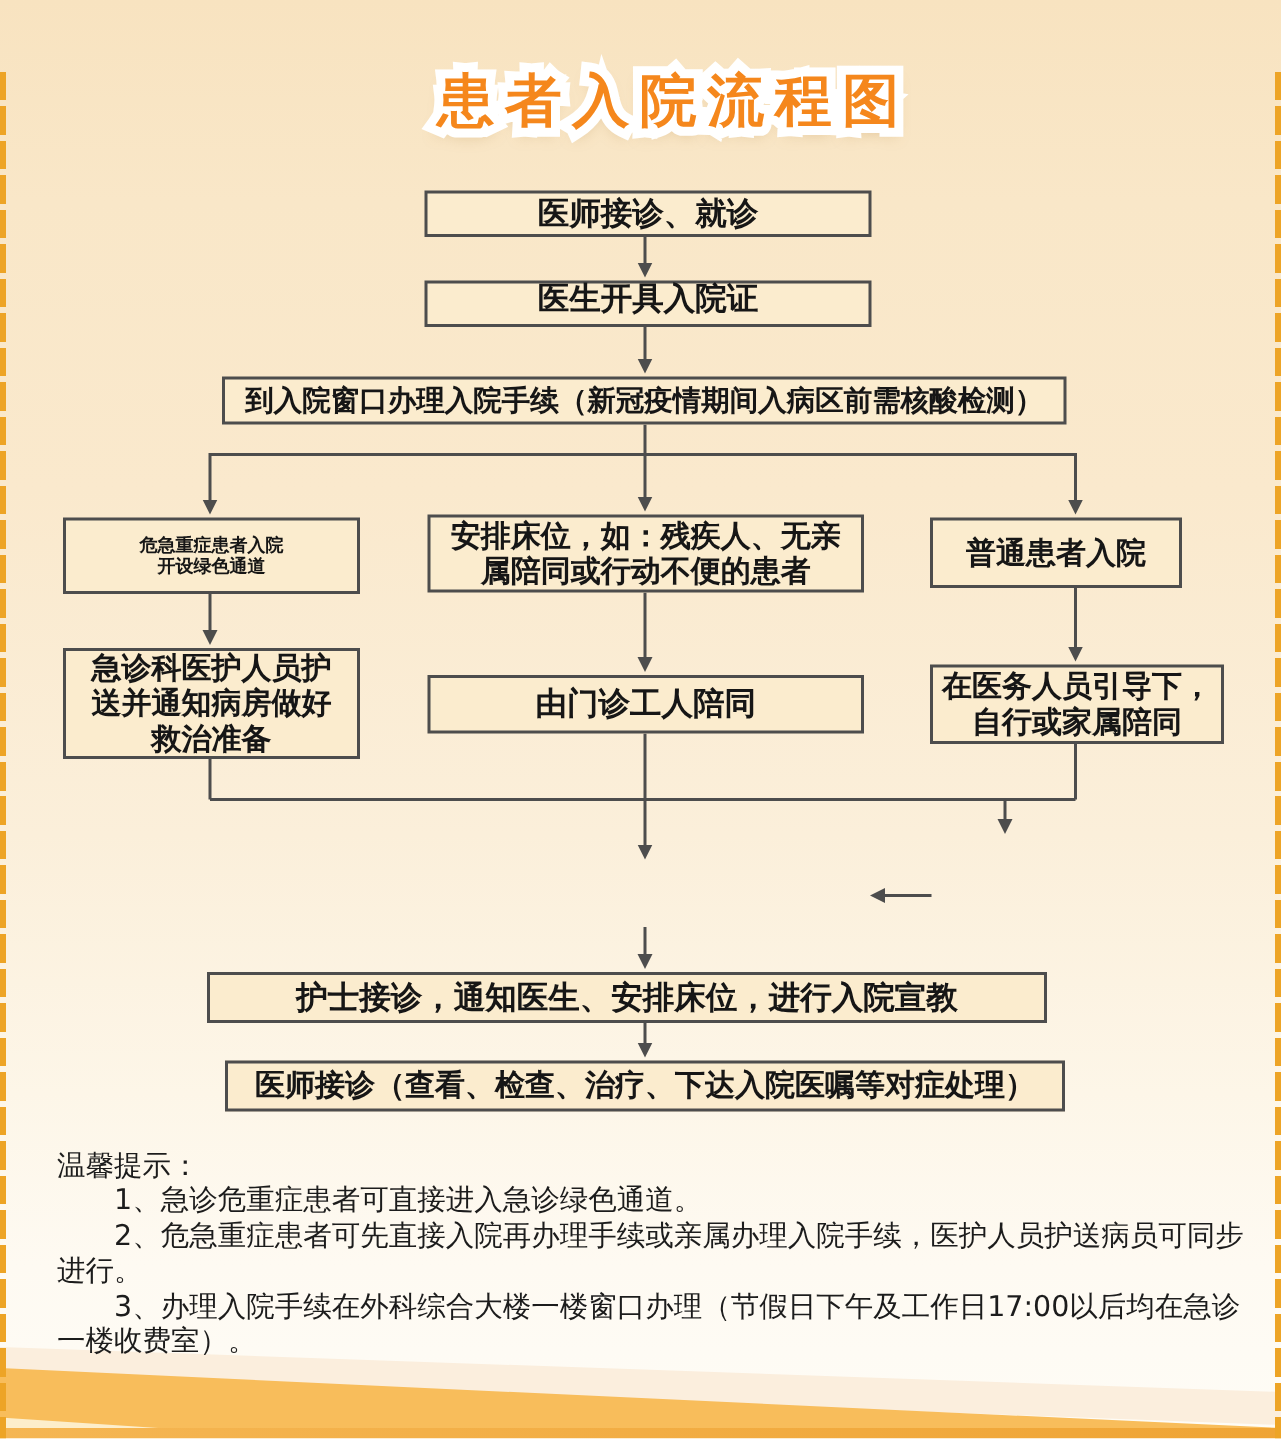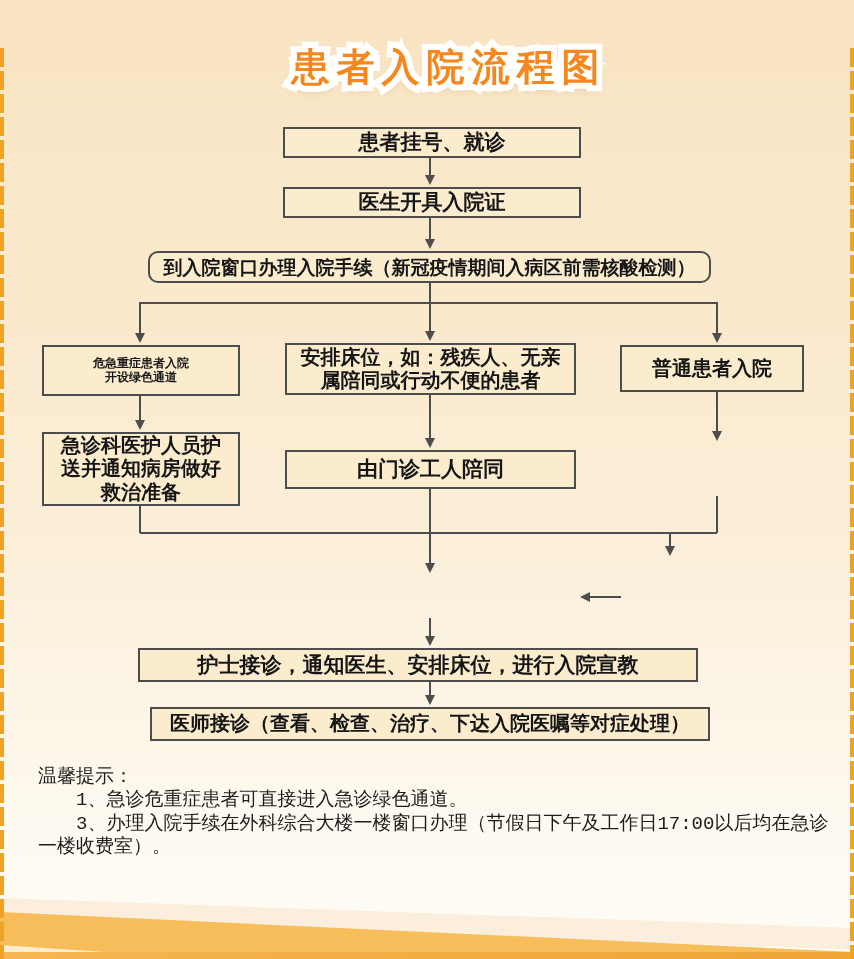--- a/index.html
+++ b/index.html
@@ -33,37 +33,37 @@
   .title-front{color:#f5871c;}
   
   .node{
     position:absolute;z-index:2;box-sizing:border-box;
     border:2px solid #4d4d4d;background:#fbecce;
     display:flex;align-items:center;justify-content:center;
     text-align:center;white-space:pre-line;
     font-weight:bold;color:#161616;line-height:1.16;
   }
   #node-register  {left:283px;top:127px;width:298px;height:31px;font-size:21px;}
-  #node-issue-cert{left:283px;top:187px;width:298px;height:31px;font-size:21px;}
-  #node-window    {left:148px;top:251px;width:563px;height:32px;font-size:19px;border-radius:10px;}
+  #node-issue-cert{left:283px;top:187px;width:298px;height:31px;font-size:21px;font-family:Liberation Mono, monospace;}
+  #node-window    {left:148px;top:251px;width:563px;height:32px;font-size:19px;}
   #node-critical  {left:42px; top:345px;width:198px;height:51px;font-size:12px;}
   #node-special   {left:285px;top:343px;width:291px;height:52px;font-size:20px;}
-  #node-normal    {left:620px;top:345px;width:184px;height:47px;font-size:20px;}
+  #node-normal    {left:620px;top:345px;width:168px;height:47px;font-size:20px;}
   #node-er-escort {left:42px; top:432px;width:198px;height:74px;font-size:20px;}
   #node-outpatient{left:285px;top:450px;width:291px;height:39px;font-size:21px;}
   #node-guided    {left:620px;top:443px;width:196px;height:53px;font-size:20px;}
   #node-ward      {left:285px;top:575px;width:291px;height:43px;font-size:21px;}
   #node-no-bed    {left:621px;top:558px;width:196px;height:70px;font-size:20px;}
   #node-nurse     {left:138px;top:648px;width:560px;height:34px;font-size:21px;}
   #node-doctor    {left:150px;top:707px;width:560px;height:34px;font-size:20px;}
   svg.connectors{position:absolute;left:0;top:0;z-index:2;}
   
   .notes{position:absolute;left:38px;top:766px;width:800px;z-index:2;
     font-size:19px;line-height:23.4px;color:#1c1c1c;font-weight:500;}
-  .notes p{margin:0;font-family:Liberation Mono, monospace;}
+  .notes p{margin:0;}
   .notes p.indent{text-indent:2em;}
 </style>
 </head>
 <body>
 
 <div class="canvas">
 
   <svg class="deco" width="854" height="959" viewBox="0 0 854 959">
     <defs>
       <linearGradient id="barGrad" x1="0" y1="0" x2="1" y2="0">
@@ -106,34 +106,37 @@
       <line x1="140" y1="533" x2="717" y2="533"></line>
       <line x1="717" y1="496" x2="717" y2="533"></line>
       <line x1="430" y1="489" x2="430" y2="565" marker-end="url(#ah)"></line>
       <line x1="670" y1="533" x2="670" y2="548" marker-end="url(#ah)"></line>
       <line x1="621" y1="597" x2="588" y2="597" marker-end="url(#ah)"></line>
       <line x1="430" y1="618" x2="430" y2="638" marker-end="url(#ah)"></line>
       <line x1="430" y1="682" x2="430" y2="697" marker-end="url(#ah)"></line>
     </g>
   </svg>
 
-  <div class="node" id="node-register">患者挂号、就诊</div>
+  <div class="node" id="node-register">医师接诊、就诊</div>
   <div class="node" id="node-issue-cert">医生开具入院证</div>
   <div class="node" id="node-window">到入院窗口办理入院手续（新冠疫情期间入病区前需核酸检测）</div>
   <div class="node" id="node-critical">危急重症患者入院
 开设绿色通道</div>
   <div class="node" id="node-special">安排床位，如：残疾人、无亲
 属陪同或行动不便的患者</div>
   <div class="node" id="node-normal">普通患者入院</div>
   <div class="node" id="node-outpatient">由门诊工人陪同</div>
   <div class="node" id="node-er-escort">急诊科医护人员护
 送并通知病房做好
 救治准备</div>
+  <div class="node" id="node-guided">在医务人员引导下，
+自行或家属陪同</div>
   <div class="node" id="node-nurse">护士接诊，通知医生、安排床位，进行入院宣教</div>
   <div class="node" id="node-doctor">医师接诊（查看、检查、治疗、下达入院医嘱等对症处理）</div>
 
   <div class="notes">
     <p>温馨提示：</p>
     <p class="indent">1、急诊危重症患者可直接进入急诊绿色通道。</p>
+    <p class="indent">2、危急重症患者可先直接入院再办理手续或亲属办理入院手续，医护人员护送病员可同步进行。</p>
     <p class="indent">3、办理入院手续在外科综合大楼一楼窗口办理（节假日下午及工作日17:00以后均在急诊一楼收费室）。</p>
   </div>
 
 </div>
 
 </body></html>

